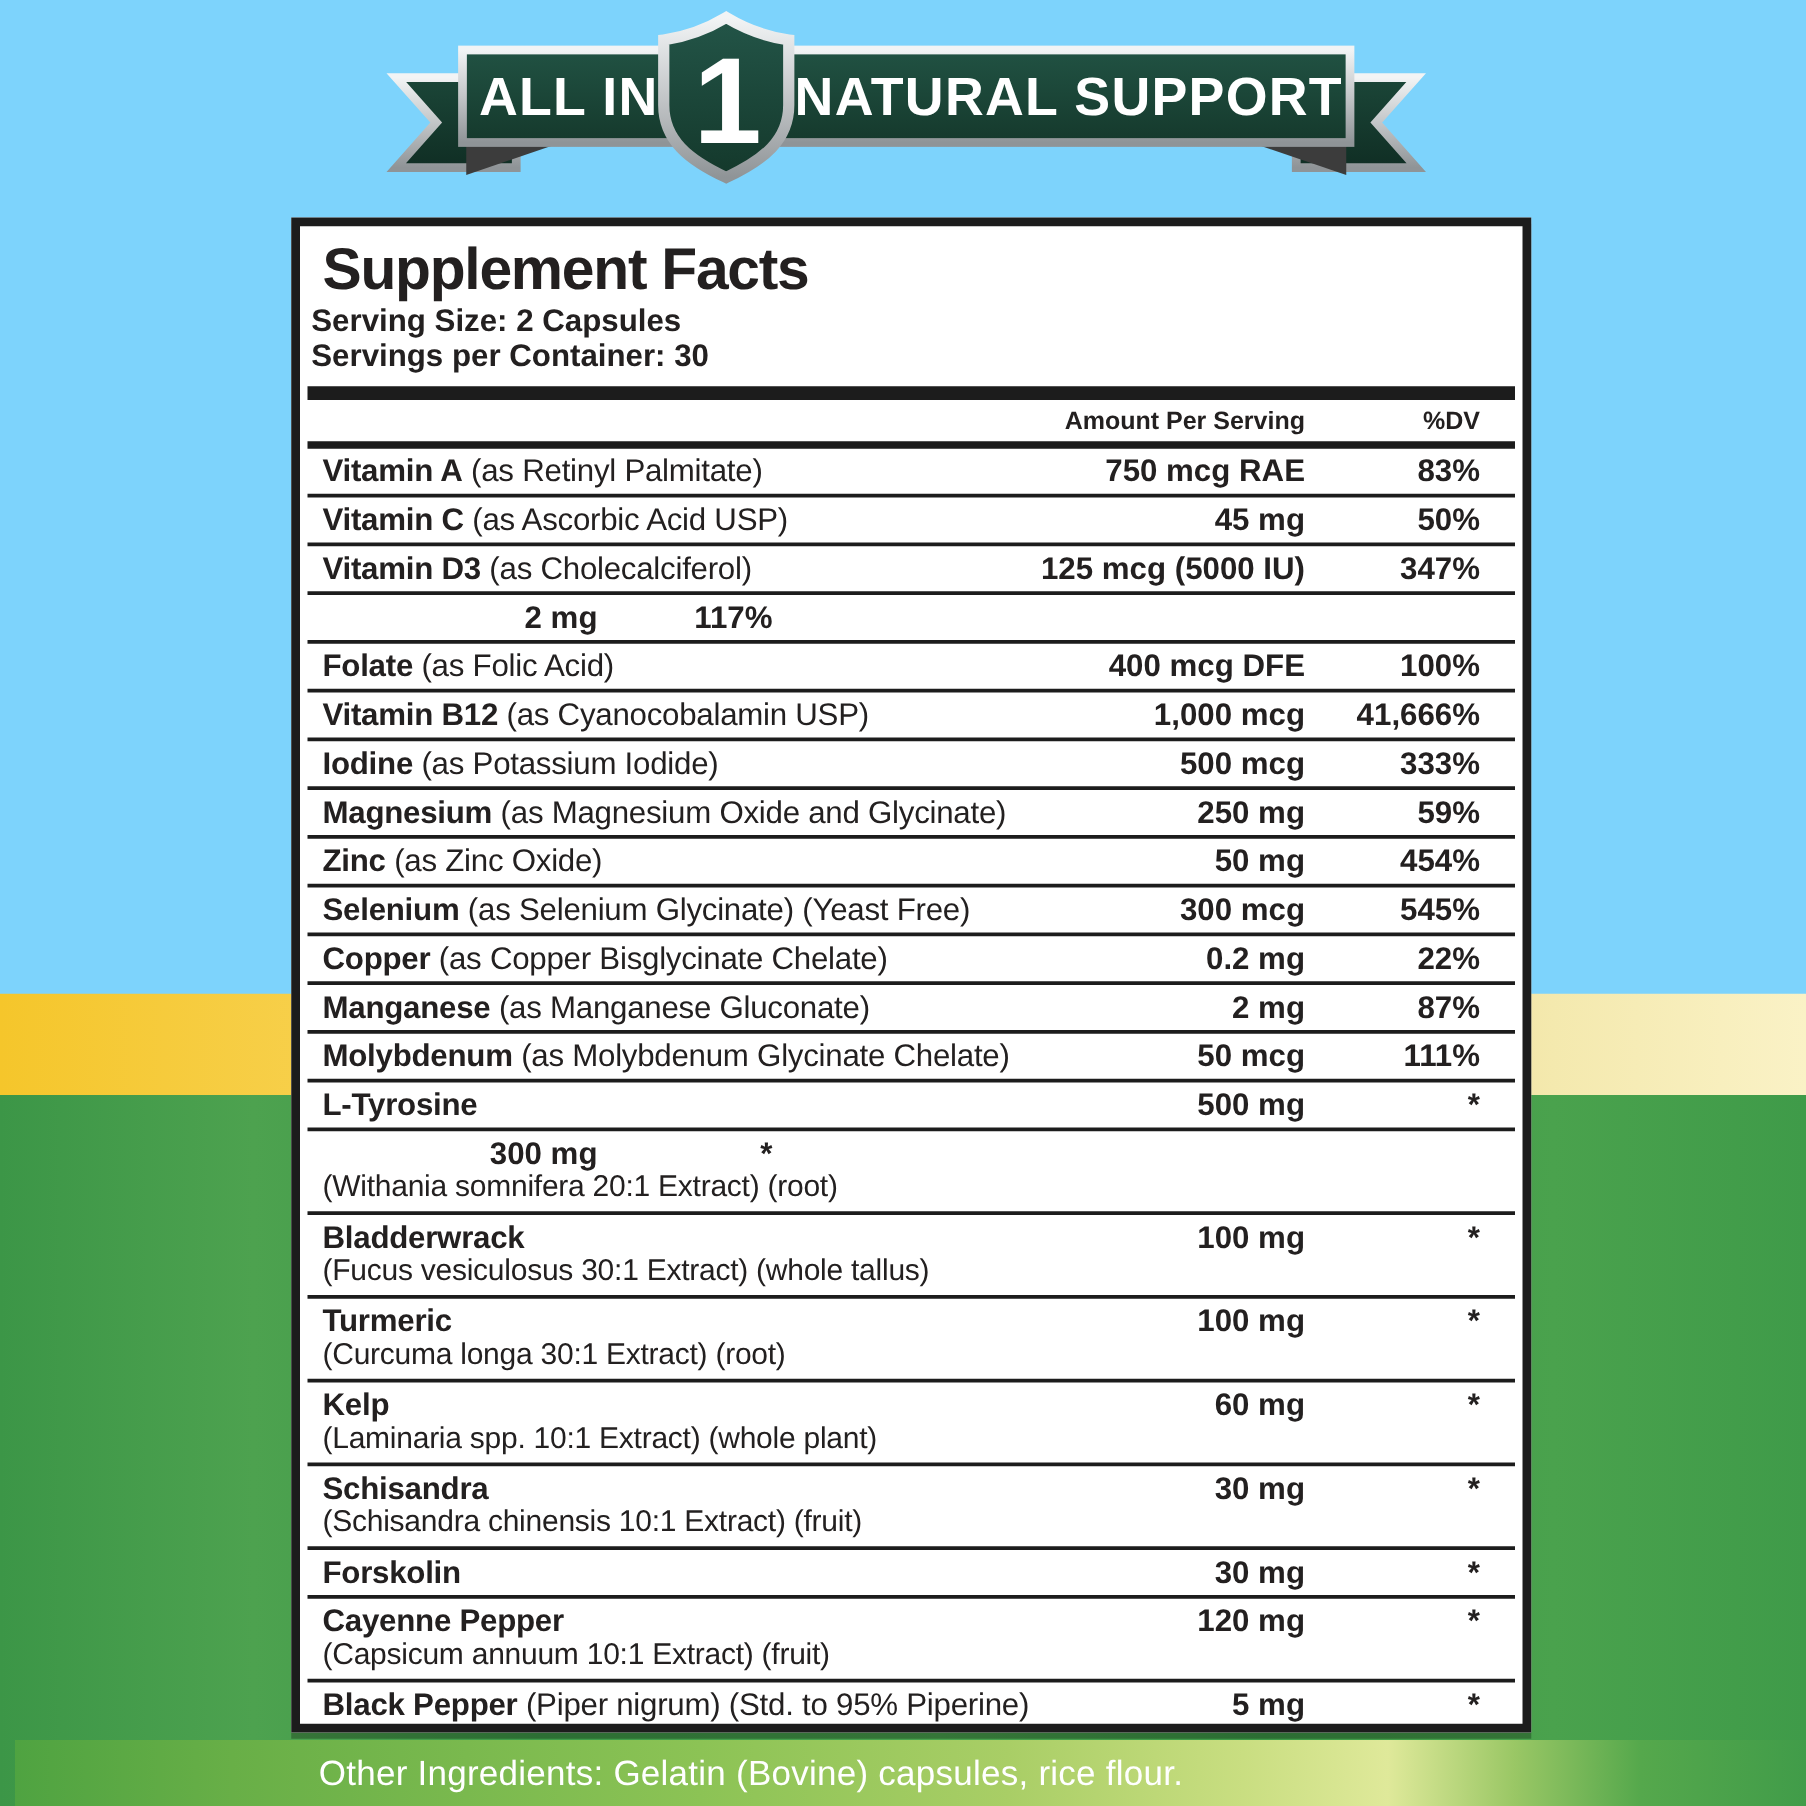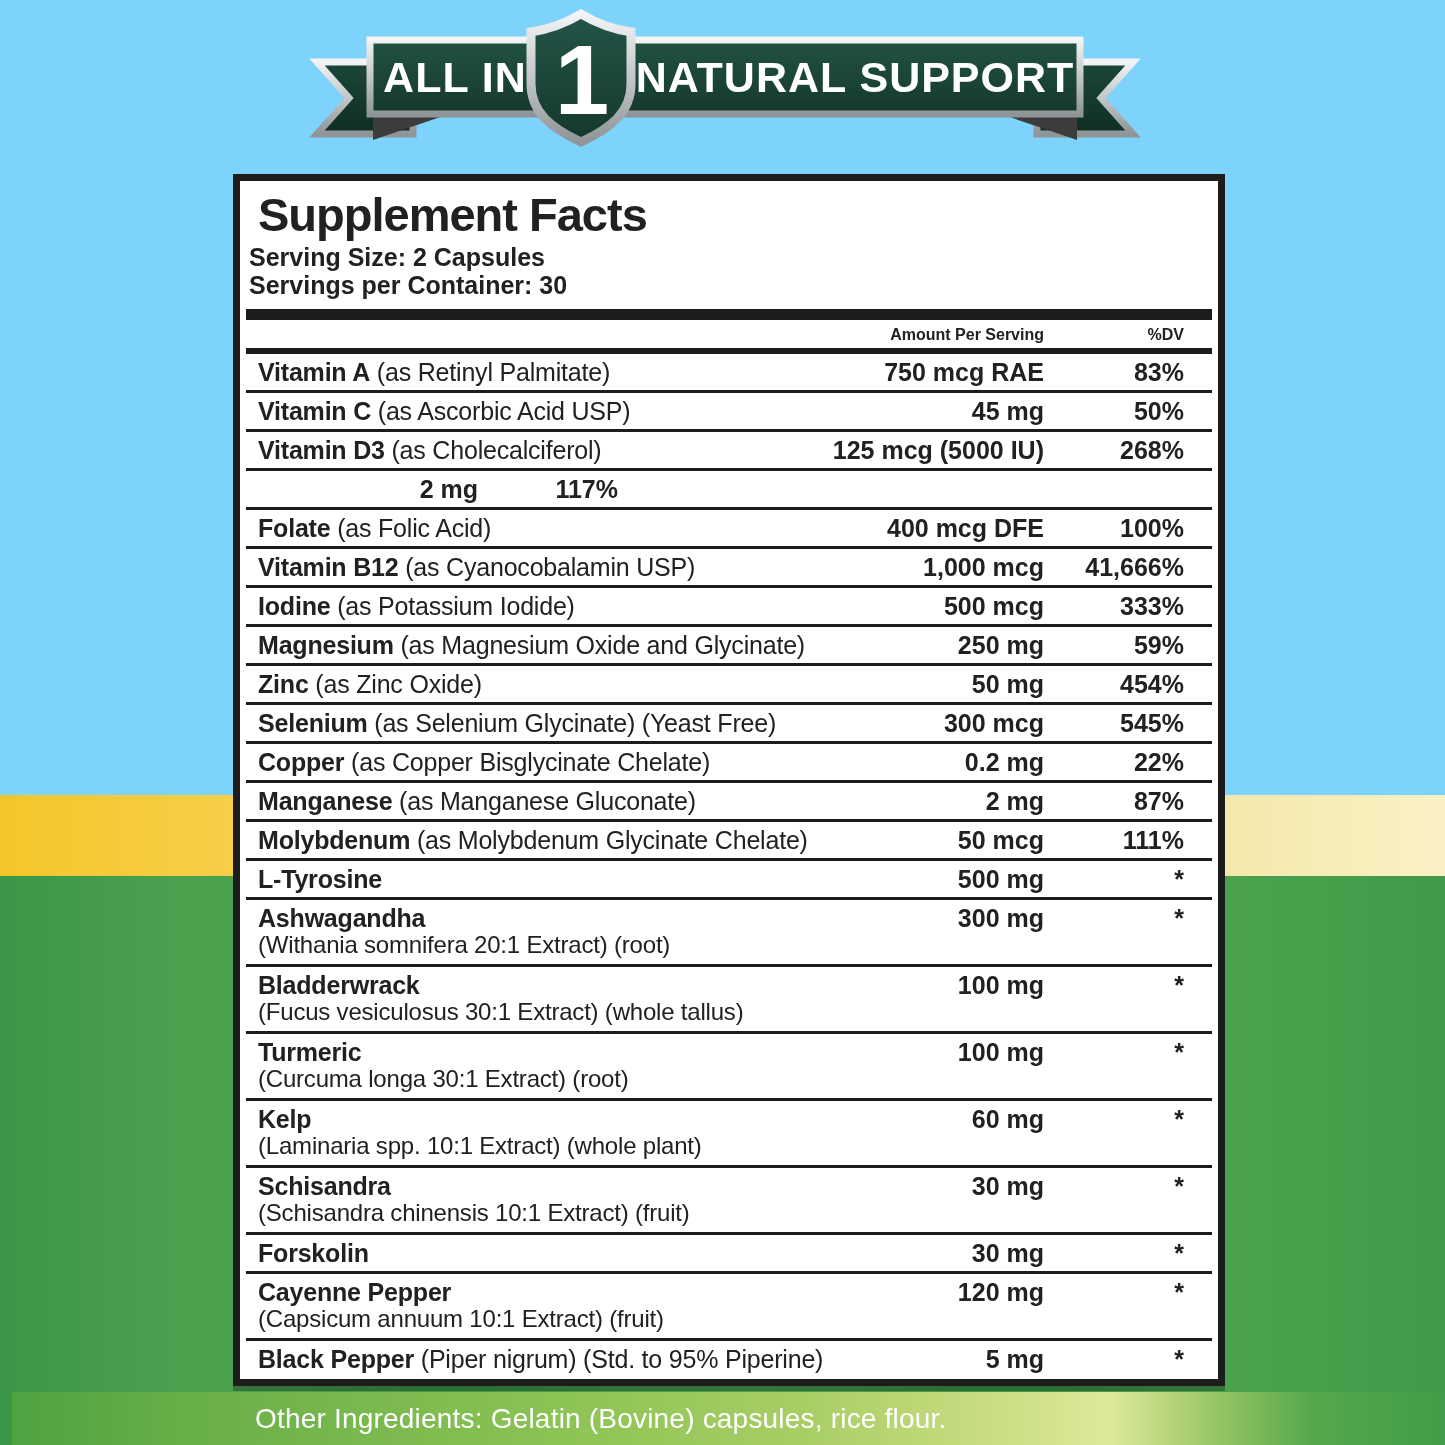--- a/index.html
+++ b/index.html
@@ -32,21 +32,21 @@
   
   .panel{
     position:absolute; left:233px; top:174px; width:992px; height:1212px;
     background:#ffffff; border:7px solid #1c1c1c; box-sizing:border-box;
     box-shadow:0 5px 0 rgba(0,0,0,.28);
   }
   .sf-title{ font-size:47px; font-weight:bold; letter-spacing:-1px; margin:8px 0 2px 18px; line-height:52px; }
   .serving{ margin-left:9px; font-size:25px; font-weight:bold; line-height:28px; }
   .bar-thick{ height:11px; background:#1c1c1c; margin:10px 6px 0 6px; }
   .bar-med{ height:6px; background:#1c1c1c; margin:0 6px; }
-  .head-row{ display:flex; align-items:baseline; margin:0 6px; padding:6px 28px 4px 12px; font-weight:bold; font-size:16px; }
+  .head-row{ display:flex; align-items:baseline; margin:0 6px; padding:6px 28px 4px 12px; font-weight:bold; font-size:20px; }
   .head-row .c-name{ flex:1; }
   .c-amount{ width:220px; text-align:right; }
   .c-dv{ width:140px; text-align:right; }
   .rows{ margin:0 6px; }
   .row{ border-top:3px solid #1c1c1c; padding:5px 28px 5px 12px; }
   .rows .row:first-child{ border-top:none; }
   .row .line1{ display:flex; align-items:flex-start; }
   .row .c-name{ flex:1; font-size:25px; line-height:26px; letter-spacing:-.2px; }
   .row .c-name b{ font-weight:bold; }
   .row .c-amount,.row .c-dv{ font-weight:bold; font-size:25px; line-height:26px; }
@@ -119,21 +119,21 @@
           <div class="line1">
             <div class="c-name"><b>Vitamin C</b> (as Ascorbic Acid USP)</div>
             <div class="c-amount">45 mg</div>
             <div class="c-dv">50%</div>
           </div>
         </div>
         <div class="row">
           <div class="line1">
             <div class="c-name"><b>Vitamin D3</b> (as Cholecalciferol)</div>
             <div class="c-amount">125 mcg (5000 IU)</div>
-            <div class="c-dv">268%</div>
+            <div class="c-dv">347%</div>
           </div>
         </div>
         <div class="row">
           <div class="line1">
             <div class="c-amount">2 mg</div>
             <div class="c-dv">117%</div>
           </div>
         </div>
         <div class="row">
           <div class="line1">
@@ -200,21 +200,20 @@
         </div>
         <div class="row">
           <div class="line1">
             <div class="c-name"><b>L-Tyrosine</b></div>
             <div class="c-amount">500 mg</div>
             <div class="c-dv">*</div>
           </div>
         </div>
         <div class="row">
           <div class="line1">
-            <div class="c-name"><b>Ashwagandha</b></div>
             <div class="c-amount">300 mg</div>
             <div class="c-dv">*</div>
           </div>
           <div class="sub">(Withania somnifera 20:1 Extract) (root)</div>
         </div>
         <div class="row">
           <div class="line1">
             <div class="c-name"><b>Bladderwrack</b></div>
             <div class="c-amount">100 mg</div>
             <div class="c-dv">*</div>

